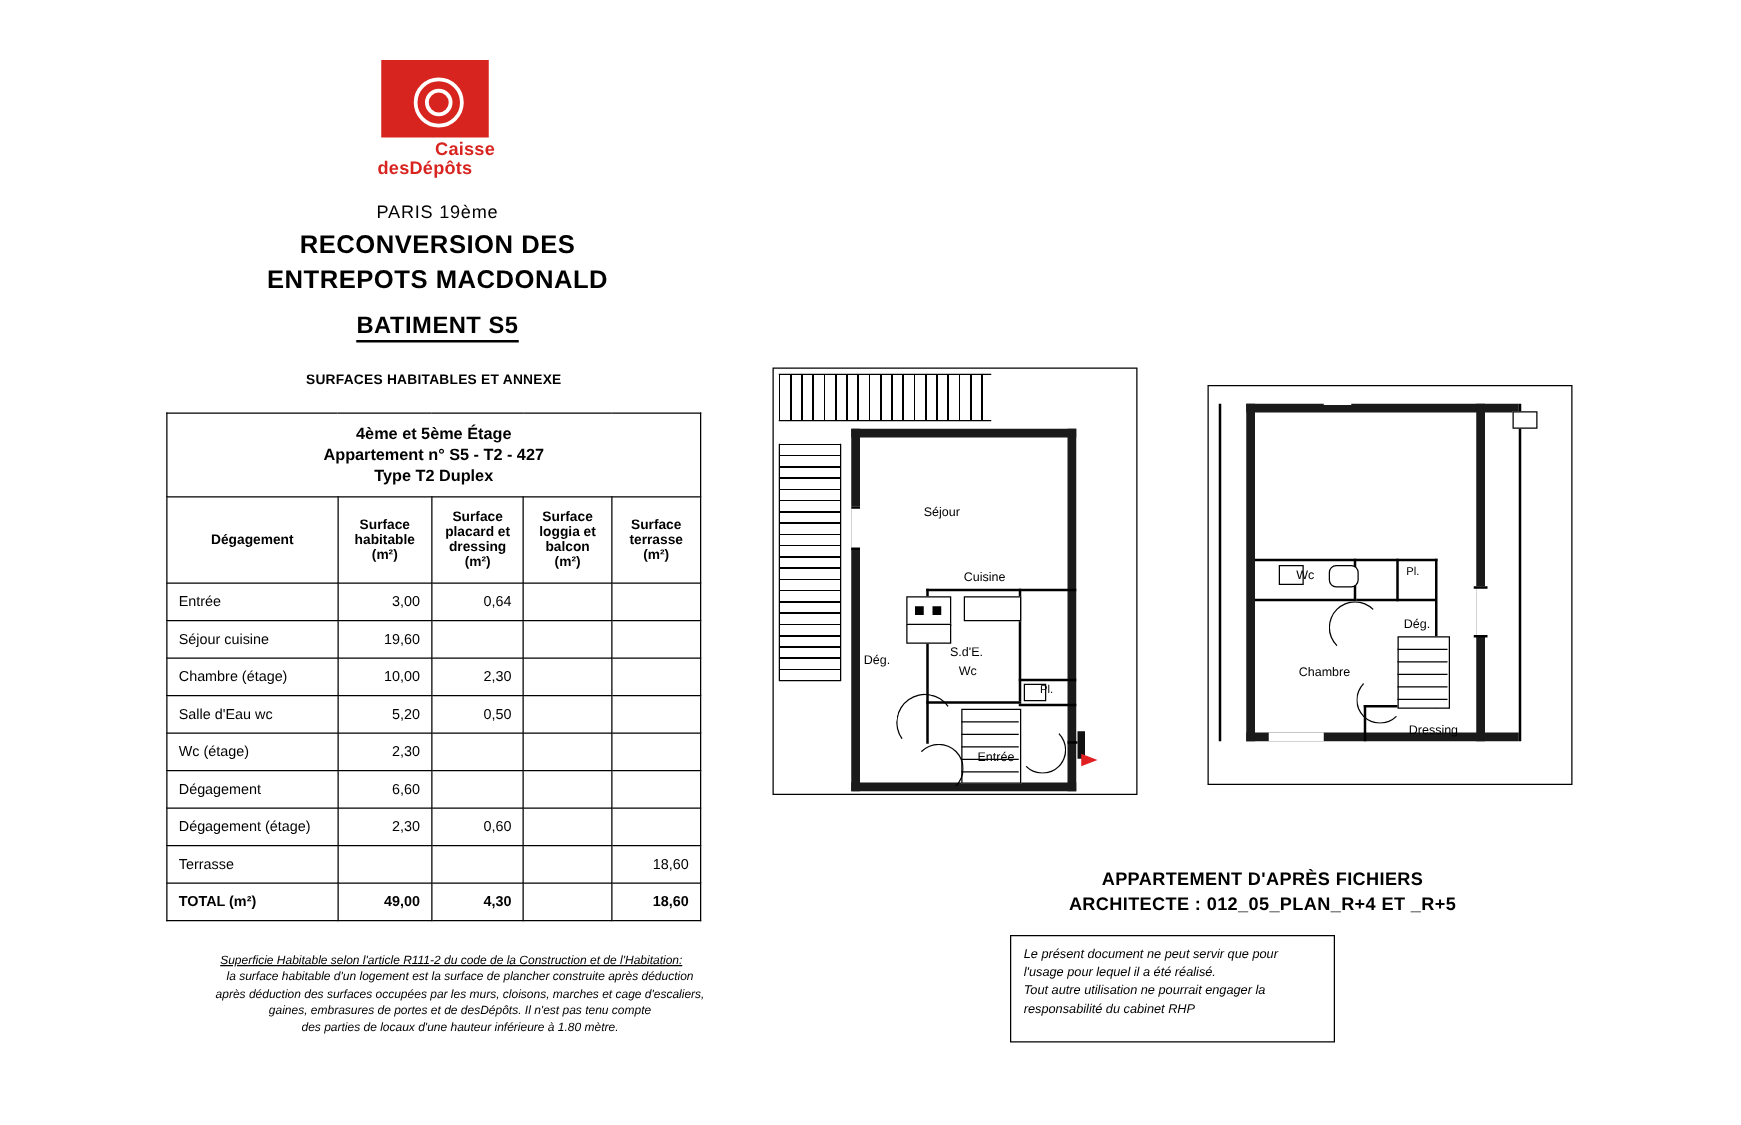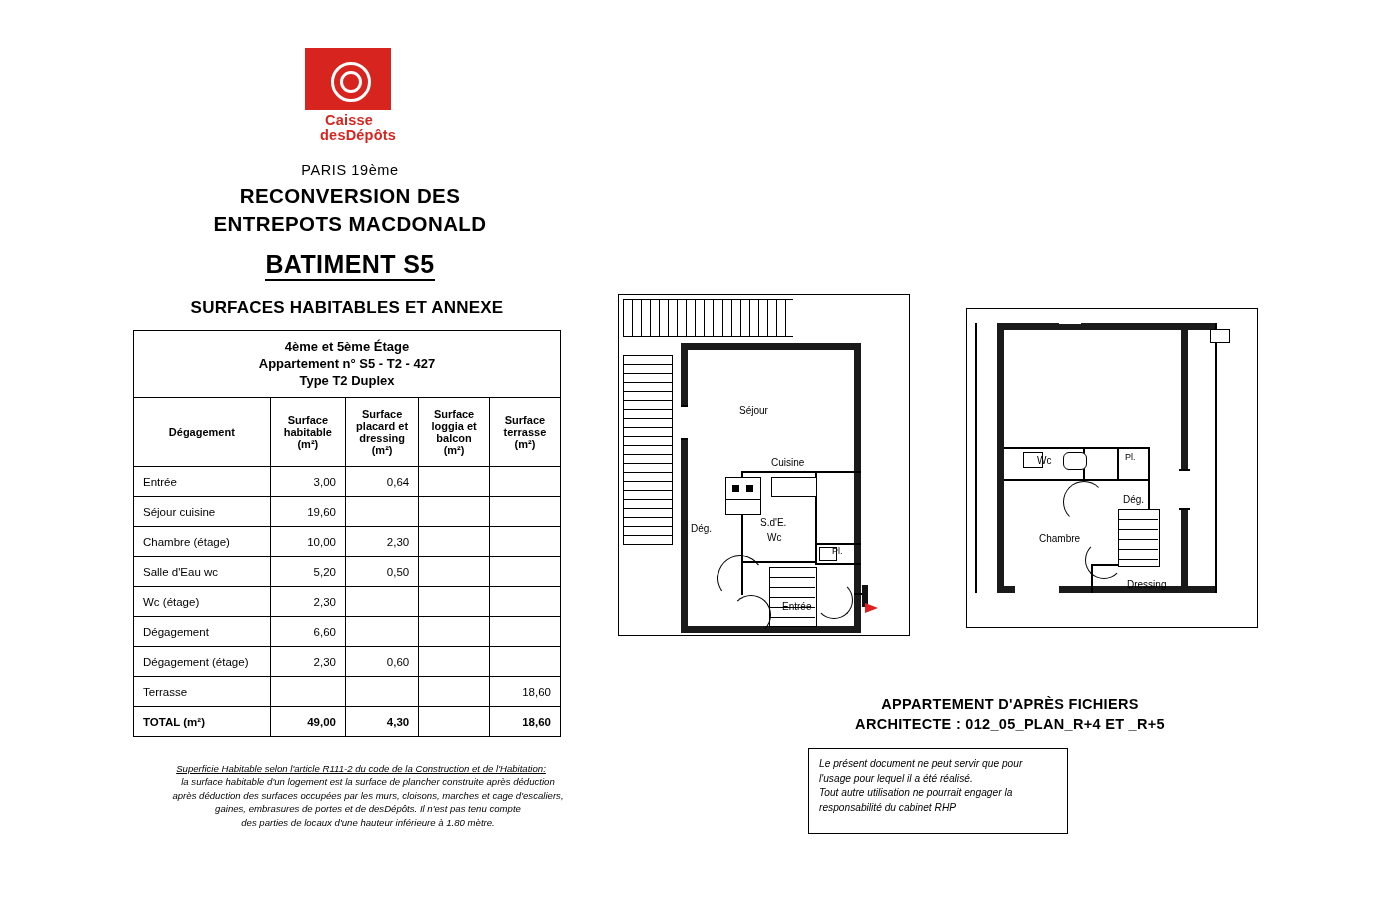--- a/index.html
+++ b/index.html
@@ -54,22 +54,22 @@
     border-radius: 50%;
   }
   #logo-text {
     margin-top: 3px;
     color: #d8241f;
     font-weight: bold;
     font-size: 14.5px;
     line-height: 15px;
     letter-spacing: 0.2px;
   }
-  #logo-text .l1 { display: block; text-align: center; padding-left: 2px;}
-  #logo-text .l2 { display: block; text-align: right; padding-left: 2px;}
+  #logo-text .l1 { display: block; text-align: right; padding-left: 2px;}
+  #logo-text .l2 { display: block; text-align: left; padding-left: 2px;}
 
   
   #title-city {
     position: absolute;
     left: 0px;
     top: 162px;
     width: 700px;
     text-align: center;
     font-size: 14.5px;
     letter-spacing: 0.6px;
@@ -84,33 +84,33 @@
     font-weight: bold;
     line-height: 28px;
     letter-spacing: 0.4px;
   }
   #title-building {
     position: absolute;
     left: 0px;
     top: 250px;
     width: 700px;
     text-align: center;
-    font-size: 25px;
+    font-size: 19px;
     font-weight: bold;
     letter-spacing: 0.4px;
   }
   #title-building span { border-bottom: 2px solid #000; padding-bottom: 1px; }
 
   #surfaces-caption {
     position: absolute;
     left: 132px;
     top: 298px;
     width: 430px;
     text-align: center;
-    font-size: 17px;
+    font-size: 11px;
     font-weight: bold;
     letter-spacing: 0.2px;
   }
 
   
   #surface-table {
     position: absolute;
     left: 133px;
     top: 330px;
     width: 428px;

